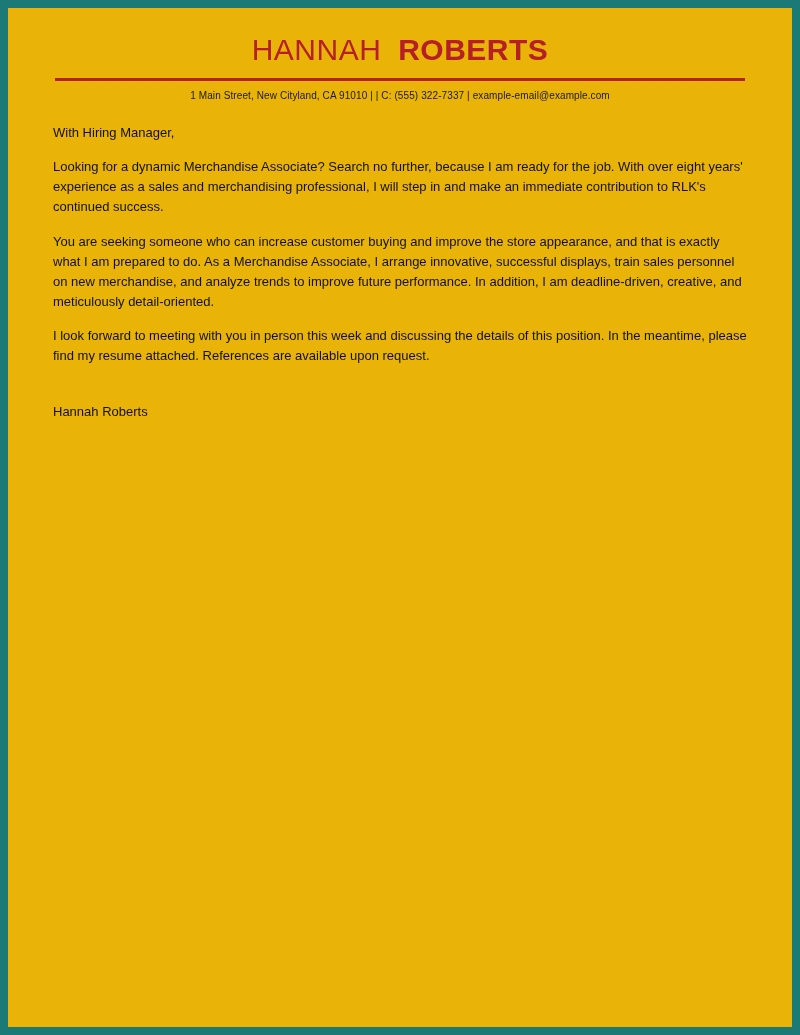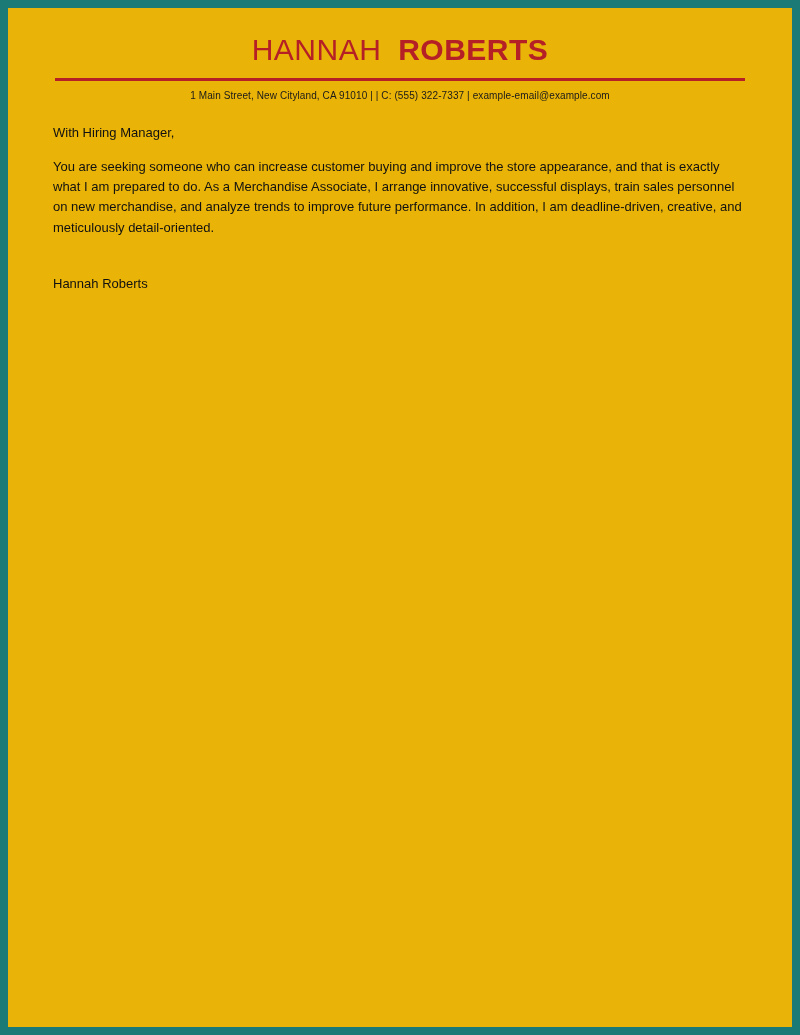--- a/index.html
+++ b/index.html
@@ -73,17 +73,19 @@
     <div class="name-line">
       <span class="name-first">HANNAH</span>
       <span class="name-last">ROBERTS</span>
     </div>
     <div class="header-rule"></div>
     <div class="contact-line">1 Main Street, New Cityland, CA 91010 | | C: (555) 322-7337 | example-email@example.com</div>
   </div>
 
   <div class="letter-body">
     <p class="salutation">With Hiring Manager,</p>
+    <p>Looking for a dynamic Merchandise Associate? Search no further, because I am ready for the job. With over eight years' experience as a sales and merchandising professional, I will step in and make an immediate contribution to RLK's continued success.</p>
     <p>You are seeking someone who can increase customer buying and improve the store appearance, and that is exactly what I am prepared to do. As a Merchandise Associate, I arrange innovative, successful displays, train sales personnel on new merchandise, and analyze trends to improve future performance. In addition, I am deadline-driven, creative, and meticulously detail-oriented.</p>
+    <p>I look forward to meeting with you in person this week and discussing the details of this position. In the meantime, please find my resume attached. References are available upon request.</p>
     <p class="signature">Hannah Roberts</p>
   </div>
 
 </div>
 
 </body></html>

